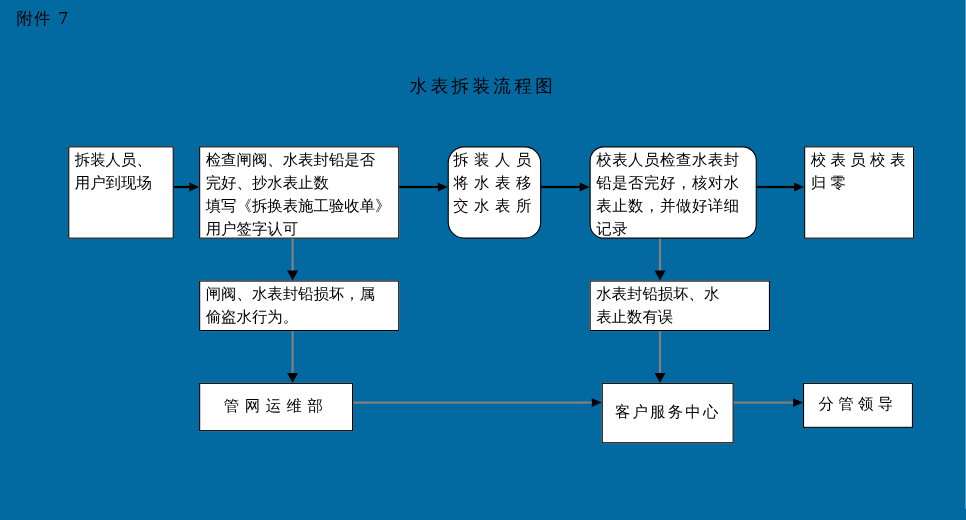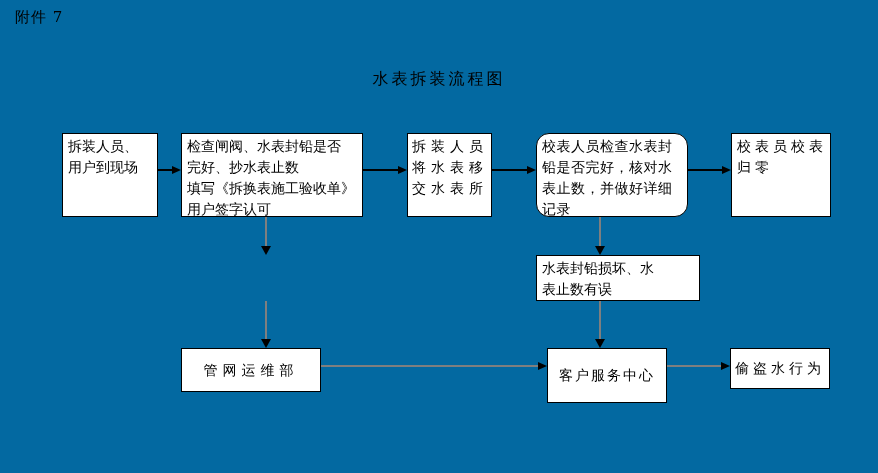--- a/index.html
+++ b/index.html
@@ -51,36 +51,38 @@
 
   <div class="attachment">附件 7</div>
   <div class="title">水表拆装流程图</div>
 
   <div class="node" style="left:62px;top:133px;width:96px;height:84px;">拆装人员、
 用户到现场</div>
   <div class="node" style="left:181px;top:133px;width:182px;height:84px;">检查闸阀、水表封铅是否
 完好、抄水表止数
 填写《拆换表施工验收单》
 用户签字认可</div>
-  <div class="node ls5" style="left:407px;top:133px;width:85px;height:84px;">拆装人员
+  <div class="node ls5" style="left:407px;top:133px;width:85px;height:84px;border-radius:15px;">拆装人员
 将水表移
 交水表所</div>
   <div class="node ls1" style="left:536px;top:133px;width:152px;height:84px;">校表人员检查水表封
 铅是否完好，核对水
 表止数，并做好详细
 记录</div>
   <div class="node ls4" style="left:731px;top:133px;width:100px;height:84px;">校表员校表
 归零</div>
 
+  <div class="node" style="left:181px;top:255px;width:182px;height:46px;">闸阀、水表封铅损坏，属
+偷盗水行为。</div>
   <div class="node" style="left:536px;top:255px;width:164px;height:46px;">水表封铅损坏、水
 表止数有误</div>
 
   <div class="node center lsp5" style="left:181px;top:348px;width:140px;height:44px;">管网运维部</div>
   <div class="node center ls2" style="left:547px;top:348px;width:120px;height:55px;">客户服务中心</div>
-  <div class="node center ls4" style="left:730px;top:348px;width:100px;height:41px;">偷盗水行为</div>
+  <div class="node center ls4" style="left:730px;top:348px;width:100px;height:41px;">分管领导</div>
 
   <div class="line-h black" style="left:158px;top:169px;width:16px;"></div>
   <div class="ah-right" style="left:172px;top:166px;"></div>
 
   <div class="line-h black" style="left:363px;top:169px;width:37px;"></div>
   <div class="ah-right" style="left:398px;top:166px;"></div>
 
   <div class="line-h black" style="left:492px;top:169px;width:37px;"></div>
   <div class="ah-right" style="left:527px;top:166px;"></div>
 

